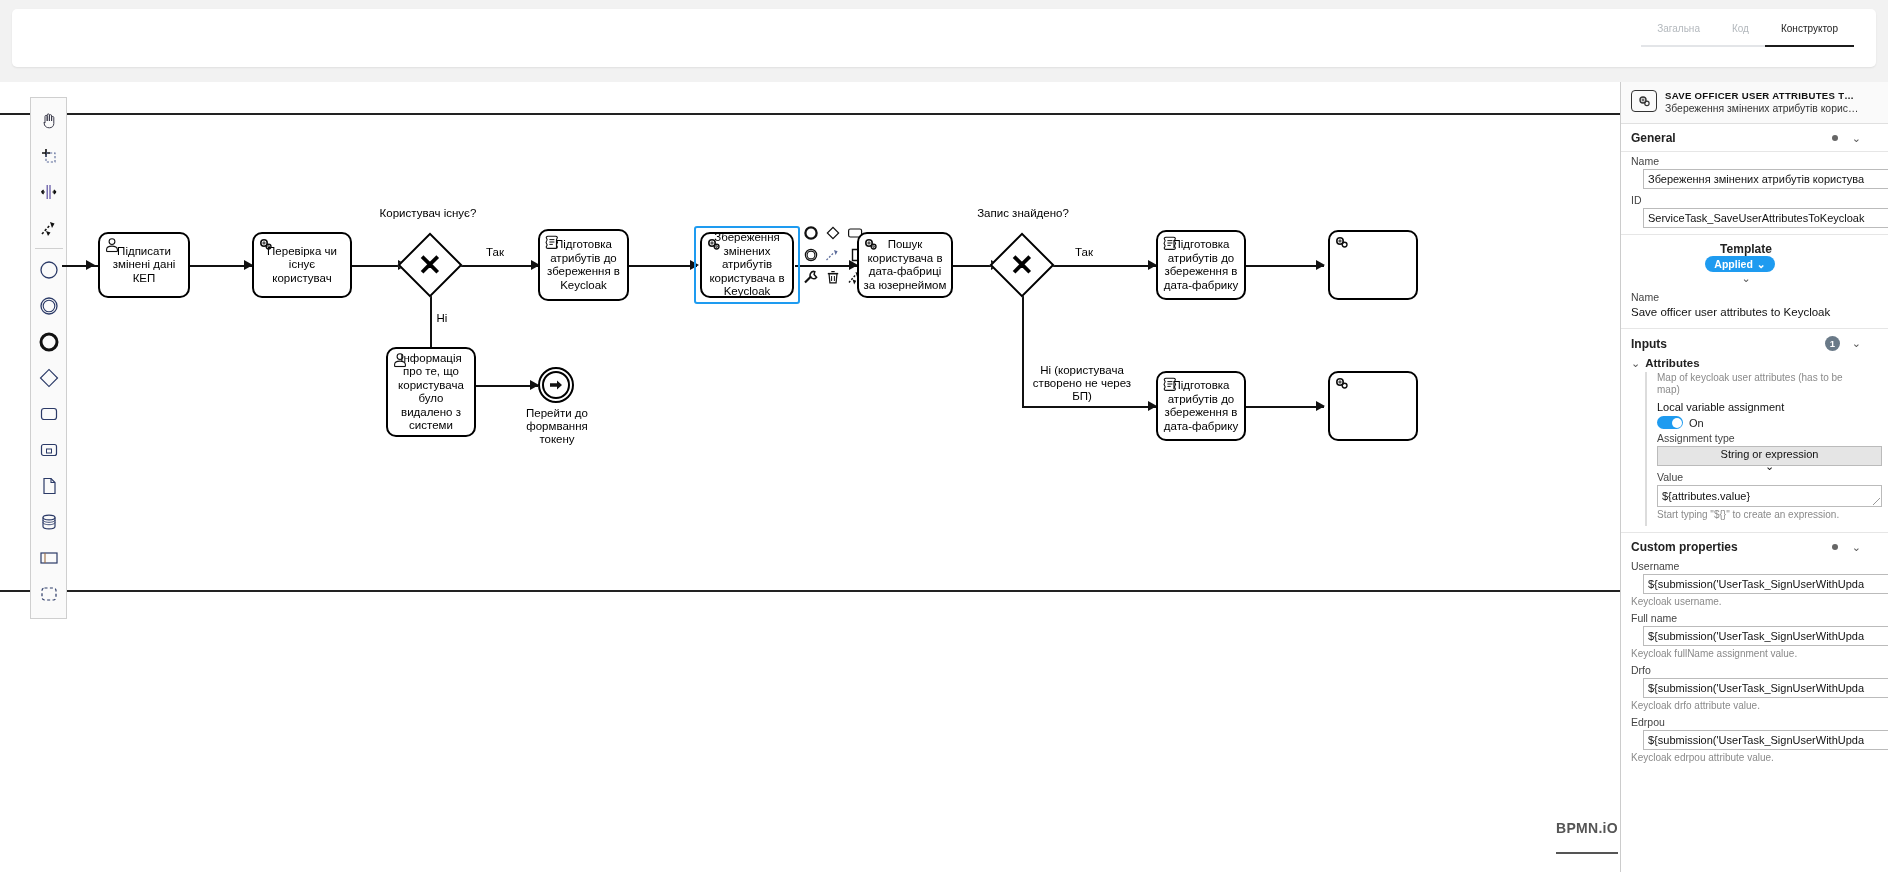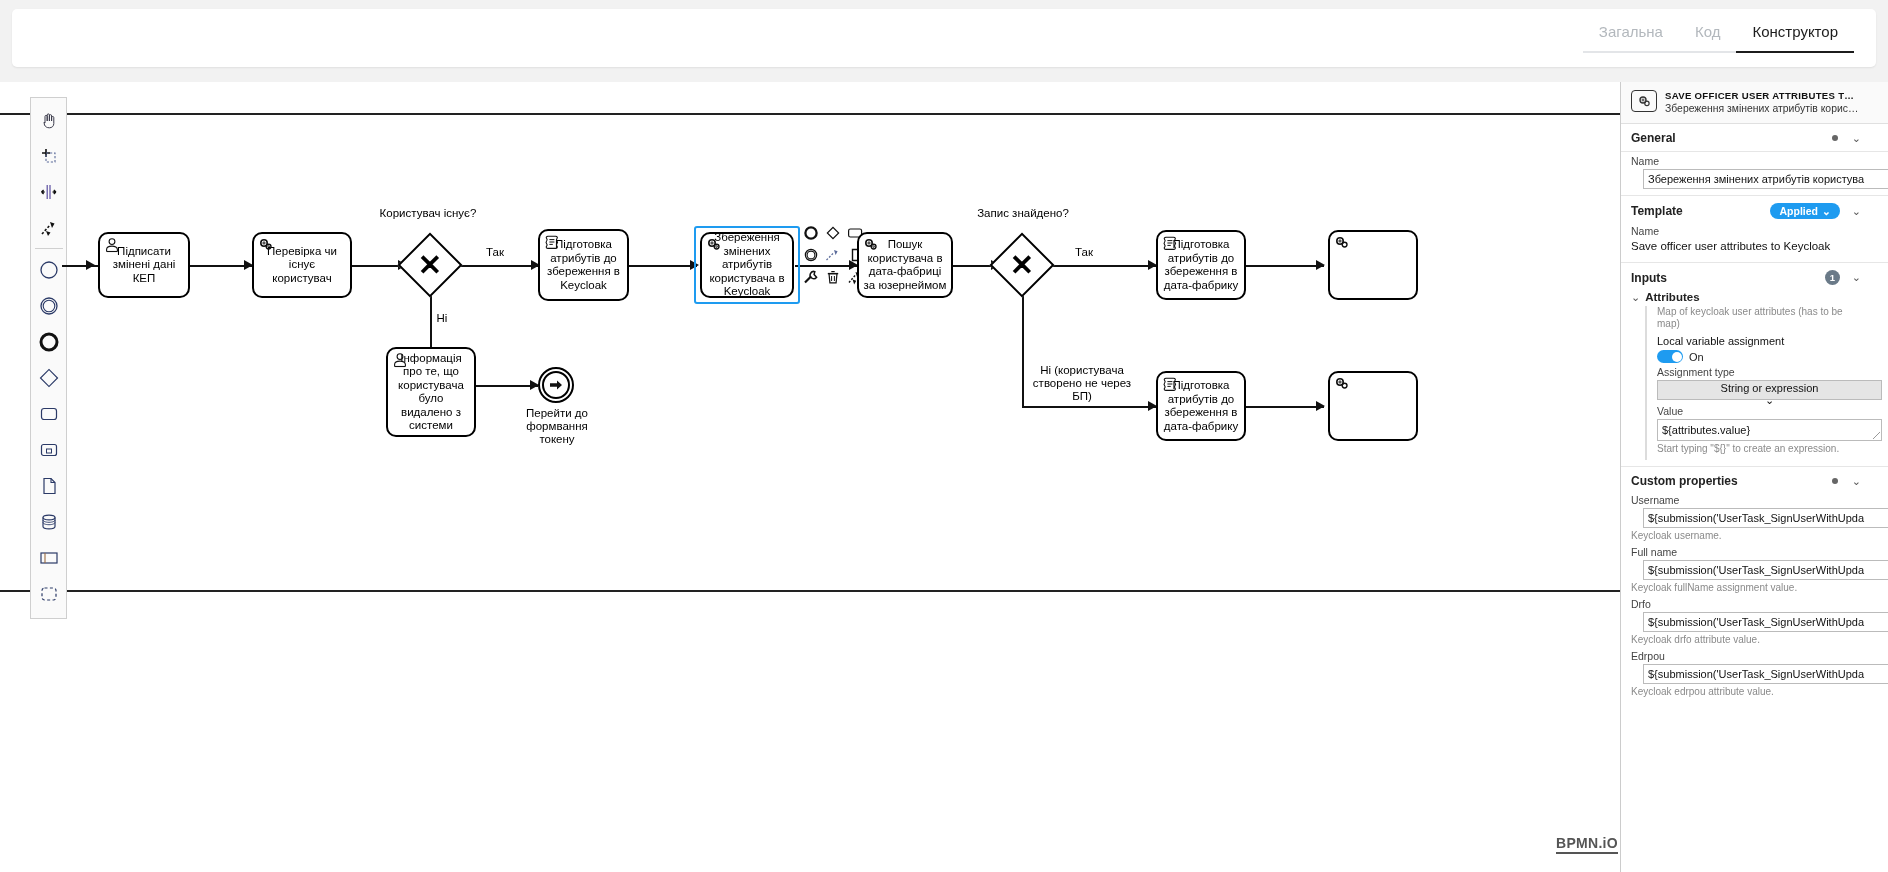--- a/index.html
+++ b/index.html
@@ -20,21 +20,21 @@
     box-shadow: 0 1px 2px rgba(0,0,0,.08);
   }
   .header-left { position: absolute; left: 26px; top: 8px; }
   .breadcrumb { font-size: 11.5px; color: #9aa0a6; line-height: 16px; }
   .page-title { font-size: 17px; color: #1c1c1c; line-height: 24px; margin-top: 1px; }
   .tabs {
     position: absolute; right: 22px; top: 14px;
     display: flex; align-items: flex-end; gap: 0;
   }
   .tab {
-    font-size: 15px; color: #b3b8bd; padding: 0 16px 11px 16px;
+    font-size: 10px; color: #b3b8bd; padding: 0 16px 11px 16px;
     border-bottom: 2px solid #e3e5e8; cursor: pointer; white-space: nowrap;
   }
   .tab.active { color: #1c1c1c; border-bottom: 2px solid #1c1c1c; font-weight: 400; }
 
   
   .canvas {
     position: absolute; left: 0; top: 82px;
     width: 1630px; height: 790px;
     background: #ffffff; overflow: hidden;
   }
@@ -109,21 +109,21 @@
   .sel-outline {
     position: absolute; border: 2px solid #1e9bf0; border-radius: 3px;
     pointer-events: none;
   }
   .ctx-pad { position: absolute; display: grid; grid-template-columns: 22px 22px 22px; }
   .ctx-btn { width: 22px; height: 22px; display: flex; align-items: center; justify-content: center; cursor: pointer; }
 
   .bpmnio {
     position: absolute; right: 12px; bottom: 18px;
     font-family: "Liberation Sans", sans-serif; font-size: 14px; font-weight: bold;
-    color: #555; letter-spacing: .3px; border-bottom: 2.5px solid #555; padding-bottom: 1px;
+    color: #555; letter-spacing: .3px; border-bottom: 2.5px solid #555; padding-bottom: 16px;
   }
 
   
   .props {
     position: absolute; right: 0; top: 82px;
     width: 268px; height: 790px;
     background: #fff; border-left: 1px solid #ccc;
     font-size: 11px; color: #222; overflow: hidden;
   }
   .props-header {
@@ -528,23 +528,27 @@
 
     <div class="group-head">
       <div class="group-title">General</div>
       <div class="dot"></div>
       <div class="chev">⌄</div>
     </div>
     <div class="field">
       <div class="field-label">Name</div>
       <div class="field-input">Збереження змінених атрибутів користува</div>
     </div>
+    <div class="field" style="padding-top:5px;">
+      <div class="field-label">ID</div>
+      <div class="field-input">ServiceTask_SaveUserAttributesToKeycloak</div>
+    </div>
     <div class="divider"></div>
 
-    <div class="group-head" style="border-bottom:none;">
+    <div class="group-head" style="border-bottom:none;flex-direction:column;">
       <div class="group-title">Template</div>
       <div class="pill">
         <span>Applied</span>
         <span>⌄</span>
       </div>
       <div class="chev">⌄</div>
     </div>
     <div class="field" style="padding-top:0;">
       <div class="field-label">Name</div>
       <div class="field-static">Save officer user attributes to Keycloak</div>

